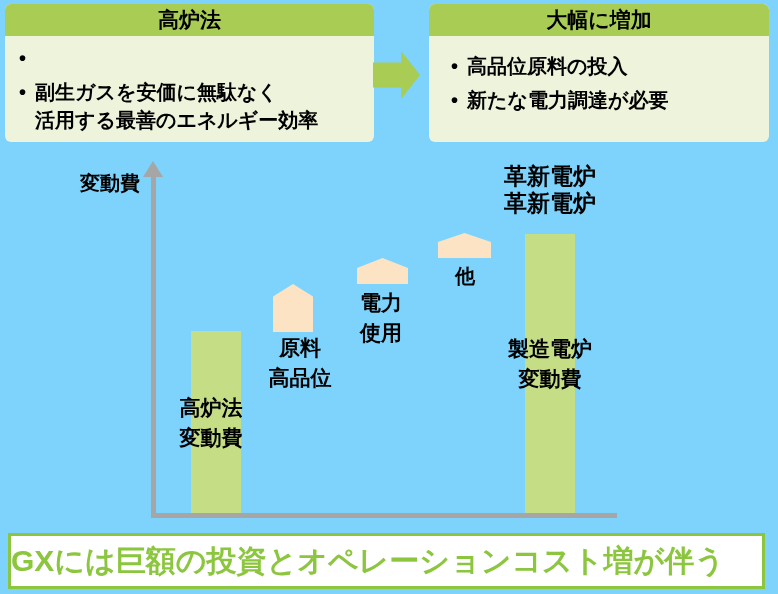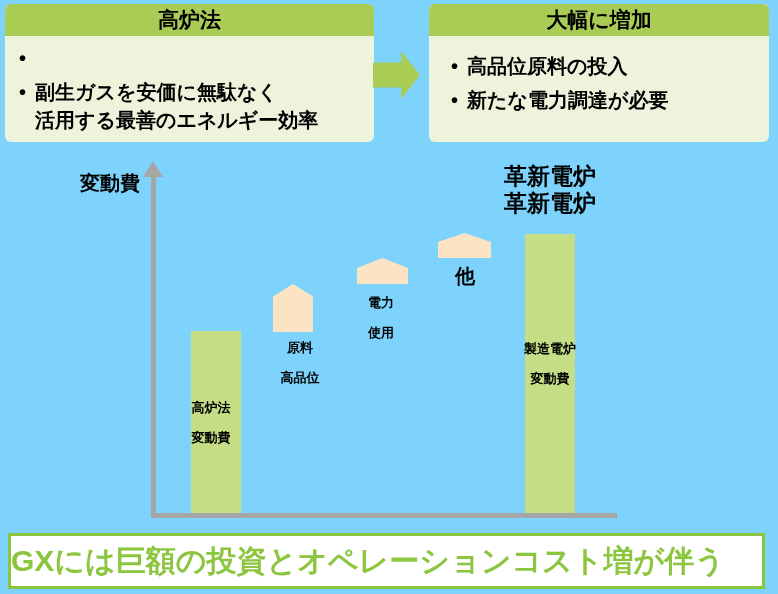--- a/index.html
+++ b/index.html
@@ -37,21 +37,21 @@
   .bar{position:absolute;background:var(--bar_green,#c5de85);}
   .bar.left-bar{left:191px;top:331px;width:50px;height:182px;}
   .bar.right-bar{left:525px;top:234px;width:50px;height:279px;}
   .pent{position:absolute;background:var(--step_peach,#fce3c3);}
   .pent.p1{left:273px;top:284px;width:40px;height:48px;
            clip-path:polygon(50% 0%,100% 26%,100% 100%,0% 100%,0% 26%);}
   .pent.p2{left:357px;top:258px;width:51px;height:26px;
            clip-path:polygon(50% 0%,100% 38%,100% 100%,0% 100%,0% 38%);}
   .pent.p3{left:438px;top:233px;width:53px;height:25px;
            clip-path:polygon(50% 0%,100% 36%,100% 100%,0% 100%,0% 36%);}
-  .chart-label{position:absolute;text-align:center;font-size:13px;font-weight:600;
+  .chart-label{position:absolute;text-align:center;font-size:21px;font-weight:600;
                line-height:30px;z-index:3;}
   .lbl-bar-left{left:131px;top:393px;width:160px;}
   .lbl-step1{left:220px;top:333px;width:160px;}
   .lbl-step2{left:301px;top:288px;width:160px;}
   .lbl-step3{left:425px;top:261px;width:80px;font-size:20px;}
   .lbl-bar-right{left:450px;top:334px;width:200px;}
   .annotation{position:absolute;left:440px;top:163px;width:220px;text-align:center;
               font-size:23px;font-weight:800;line-height:27px;}
   
   .banner{position:absolute;left:8px;top:533px;width:751px;height:50px;

